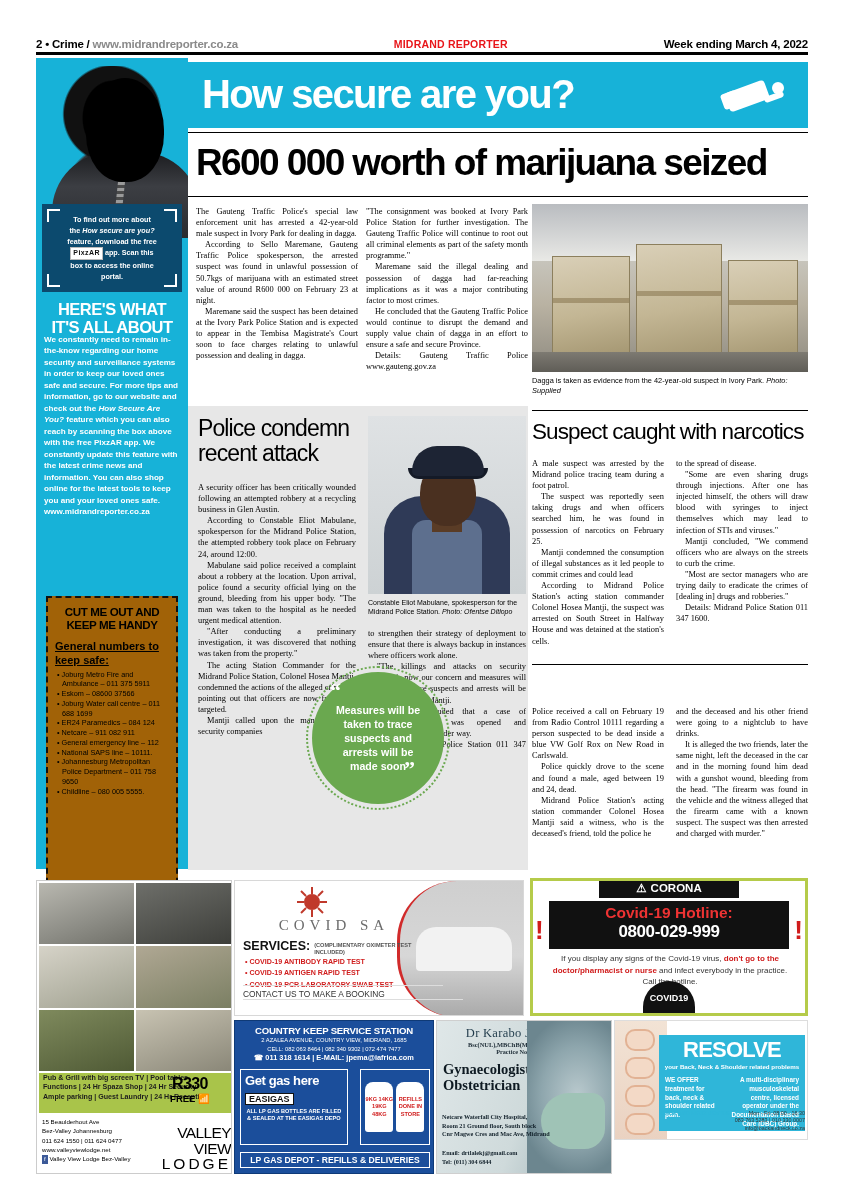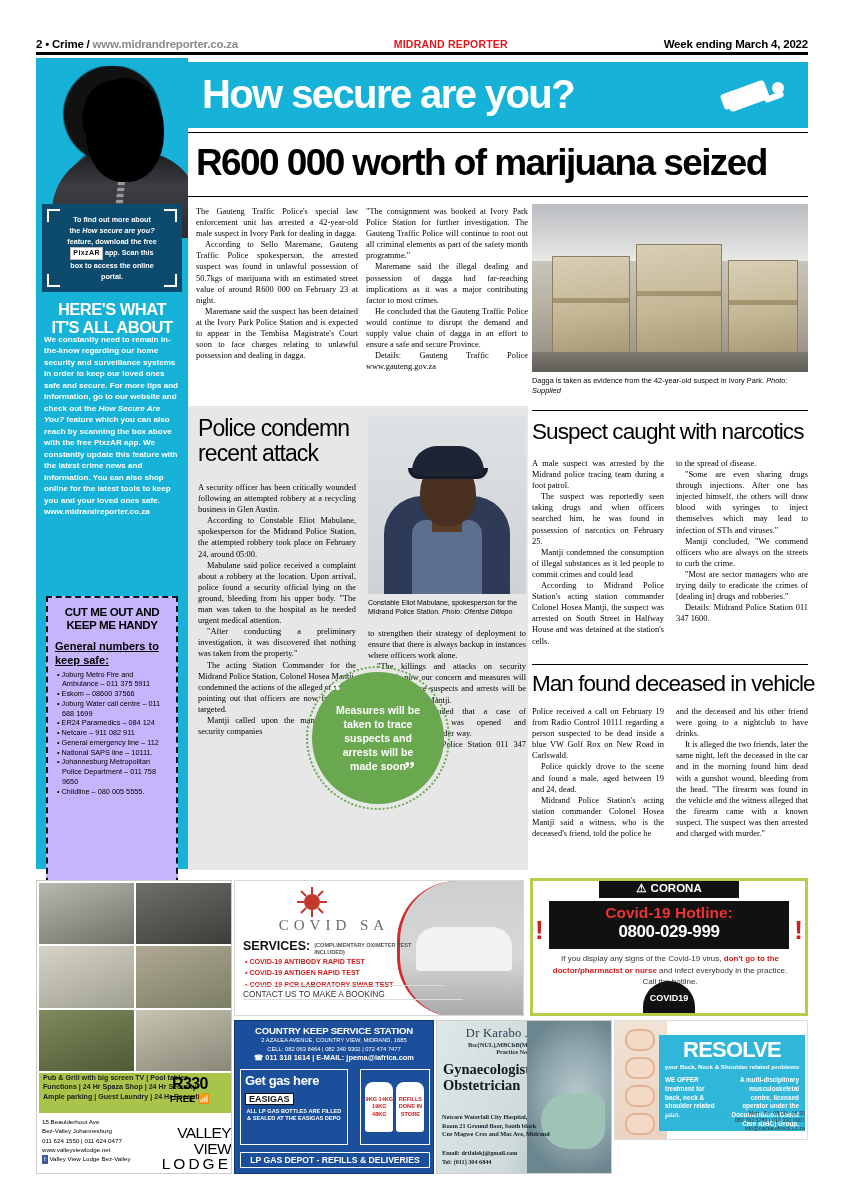--- a/index.html
+++ b/index.html
@@ -85,21 +85,21 @@
   .rail-body {
     position: absolute; left: 8px; top: 276px; width: 138px;
     font-family: "Liberation Sans", sans-serif; font-weight: bold; color: #fff;
     font-size: 8.1px; line-height: 1.42;
   }
   .rail-body em { font-style: italic; }
 
   
   .coupon {
     position: absolute; left: 10px; top: 538px; width: 132px; height: 338px;
-    background: #c4b5fd;
+    background: #a16207;
     border: 2px dashed #111;
   }
   .coupon-h {
     margin: 7px 6px 4px; text-align: center;
     font-family: "Liberation Sans", sans-serif; font-weight: bold;
     font-size: 11.6px; line-height: 1.12; letter-spacing: -.4px;
   }
   .coupon-sub {
     margin: 8px 7px 2px; font-family: "Liberation Sans", sans-serif;
     font-weight: bold; font-size: 11px; line-height: 1.3; text-decoration: underline;
@@ -467,21 +467,21 @@
   </div>
 
   <div class="mid-grey"></div>
   <div class="mid-head">
     <div>Police condemn</div>
     <div>recent attack</div>
   </div>
 
   <div class="col" id="attack-c1">
     <p class="first">A security officer has been critically wounded following an attempted robbery at a recycling business in Glen Austin.</p>
-    <p>According to Constable Eliot Mabulane, spokesperson for the Midrand Police Station, the attempted robbery took place on February 24, around 05:00.</p>
+    <p>According to Constable Eliot Mabulane, spokesperson for the Midrand Police Station, the attempted robbery took place on February 24, around 12:00.</p>
     <p>Mabulane said police received a complaint about a robbery at the location. Upon arrival, police found a security official lying on the ground, bleeding from his upper body. "The man was taken to the hospital as he needed urgent medical attention.</p>
     <p>"After conducting a preliminary investigation, it was discovered that nothing was taken from the property."</p>
     <p>The acting Station Commander for the Midrand Police Station, Colonel Hosea Mantji, condemned the actions of the alleged criminals pointing out that officers are now frequently targeted.</p>
     <p>Mantji called upon the management of security companies</p>
   </div>
 
   <div class="photo-officer">
     <div class="po-body"></div>
     <div class="po-shirt"></div>
     <div class="po-neck"></div>
@@ -515,21 +515,20 @@
   </div>
   <div class="col" id="narc-c2">
     <p class="first">to the spread of disease.</p>
     <p>"Some are even sharing drugs through injections. After one has injected himself, the others will draw blood with syringes to inject themselves which may lead to infection of STIs and viruses."</p>
     <p>Mantji concluded, "We commend officers who are always on the streets to curb the crime.</p>
     <p>"Most are sector managers who are trying daily to eradicate the crimes of [dealing in] drugs and robberies."</p>
     <p>Details: Midrand Police Station 011 347 1600.</p>
   </div>
 
   <div class="r-rule" style="left:532px; top:664px; width:276px;"></div>
-  <div class="veh-head">Man found deceased in vehicle</div>
   <div class="col" id="veh-c1">
     <p class="first">Police received a call on February 19 from Radio Control 10111 regarding a person suspected to be dead inside a blue VW Golf Rox on New Road in Carlswald.</p>
     <p>Police quickly drove to the scene and found a male, aged between 19 and 24, dead.</p>
     <p>Midrand Police Station's acting station commander Colonel Hosea Mantji said a witness, who is the deceased's friend, told the police he</p>
   </div>
   <div class="col" id="veh-c2">
     <p class="first">and the deceased and his other friend were going to a nightclub to have drinks.</p>
     <p>It is alleged the two friends, later the same night, left the deceased in the car and in the morning found him dead with a gunshot wound, bleeding from the head. "The firearm was found in the vehicle and the witness alleged that the firearm came with a known suspect. The suspect was then arrested and charged with murder."</p>
   </div>
 

